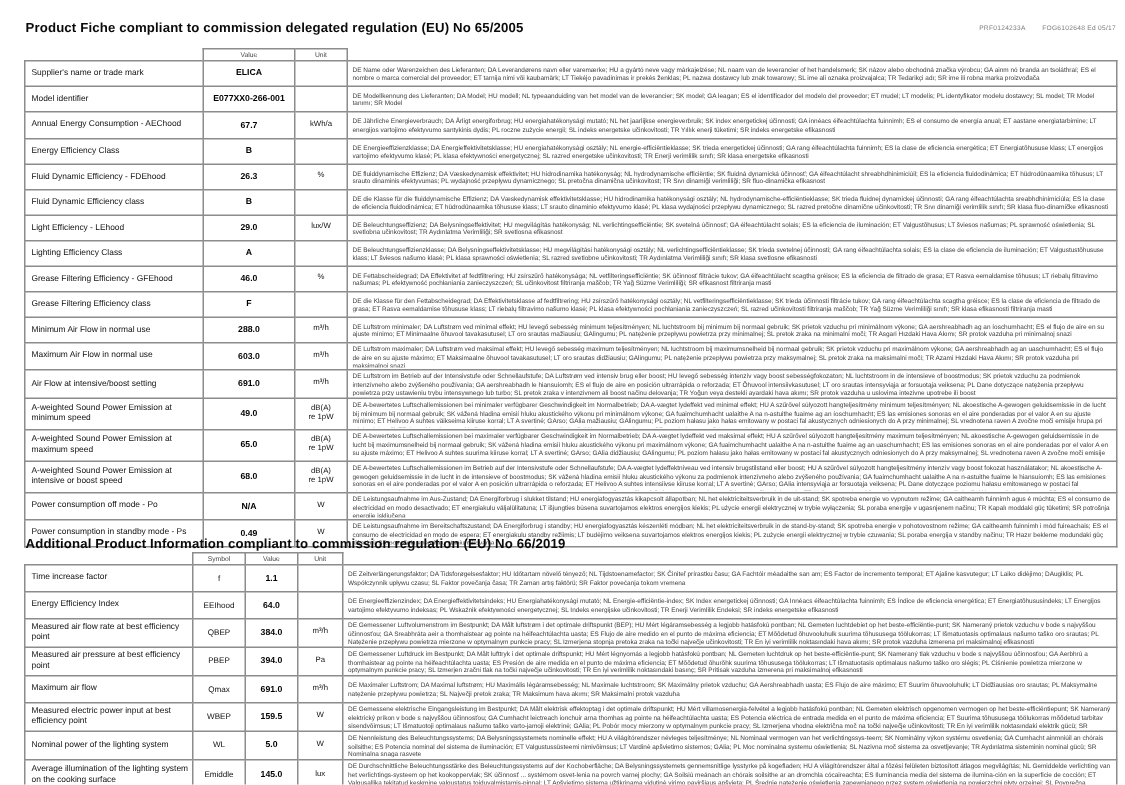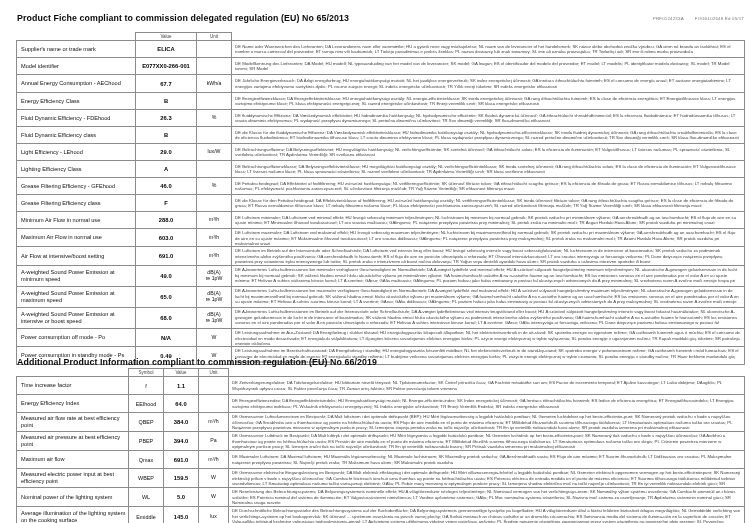--- a/index.html
+++ b/index.html
@@ -92,21 +92,21 @@
   .td-desc span {
     font-size: 4.3px;
     line-height: 1.28;
     color: #3c3c3c;
     display: block;
   }
 </style>
 </head>
 <body>
 
-<div id="title1" class="doc-title">Product Fiche compliant to commission delegated regulation (EU) No 65/2013</div>
+<div id="title1" class="doc-title">Product Fiche compliant to commission delegated regulation (EU) No 65/2005</div>
 
 <div id="docrefs">
   <span>PRF0124233A</span>
   <span>FOG6102648 Ed 05/17</span>
 </div>
 
 <table id="table1">
   <colgroup>
     <col style="width:119px">
       <col style="width:61px">

